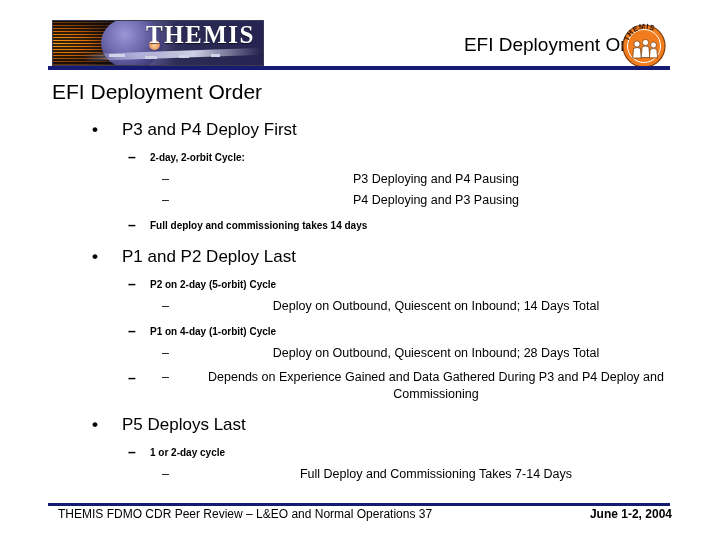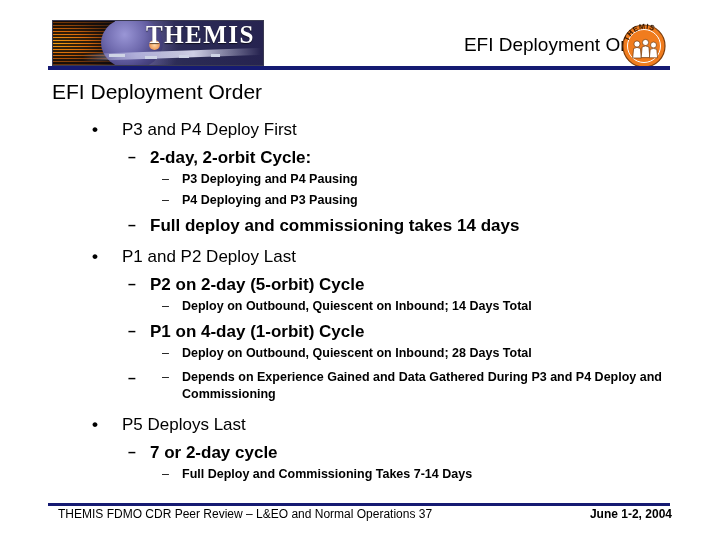--- a/index.html
+++ b/index.html
@@ -172,34 +172,35 @@
     font-weight: normal;
     line-height: 22px;
   }
 
   
   .lvl2 { margin-top: 7px; }
   .lvl2 .marker { left: 128px; font-size: 14px; font-weight: bold; line-height: 19px; }
   .lvl2 .btext {
     margin-left: 150px;
     margin-right: 24px;
-    font-size: 17px;
+    font-size: 10px;
     font-weight: bold;
     line-height: 19px;
   }
 
   
   .lvl3 { margin-top: 4px; }
   .lvl3 .marker { left: 162px; font-size: 12.5px; font-weight: normal; line-height: 17px; }
   .lvl3 .btext {
     margin-left: 182px;
     margin-right: 30px;
     font-size: 12.5px;
-    font-weight: bold;
+    font-weight: normal;
     line-height: 17px;
+    text-align: center;
   }
 
   
   #footer-rule {
     position: absolute;
     left: 48px;
     top: 503px;
     width: 622px;
     height: 3px;
     background: #151a72;
@@ -317,21 +318,21 @@
     <div class="bullet-row lvl3">
       <span class="marker">–</span>
       <span class="btext">Depends on Experience Gained and Data Gathered During P3 and P4 Deploy and Commissioning</span>
     </div>
     <div class="bullet-row lvl1">
       <span class="marker">•</span>
       <span class="btext">P5 Deploys Last</span>
     </div>
     <div class="bullet-row lvl2">
       <span class="marker">–</span>
-      <span class="btext">7 or 2-day cycle</span>
+      <span class="btext">1 or 2-day cycle</span>
     </div>
     <div class="bullet-row lvl3">
       <span class="marker">–</span>
       <span class="btext">Full Deploy and Commissioning Takes 7-14 Days</span>
     </div>
   </div>
 
 <div id="footer-rule"></div>
 <div id="footer-left">THEMIS FDMO CDR Peer Review – L&amp;EO and Normal Operations 37</div>
 <div id="footer-right">June 1-2, 2004</div>

